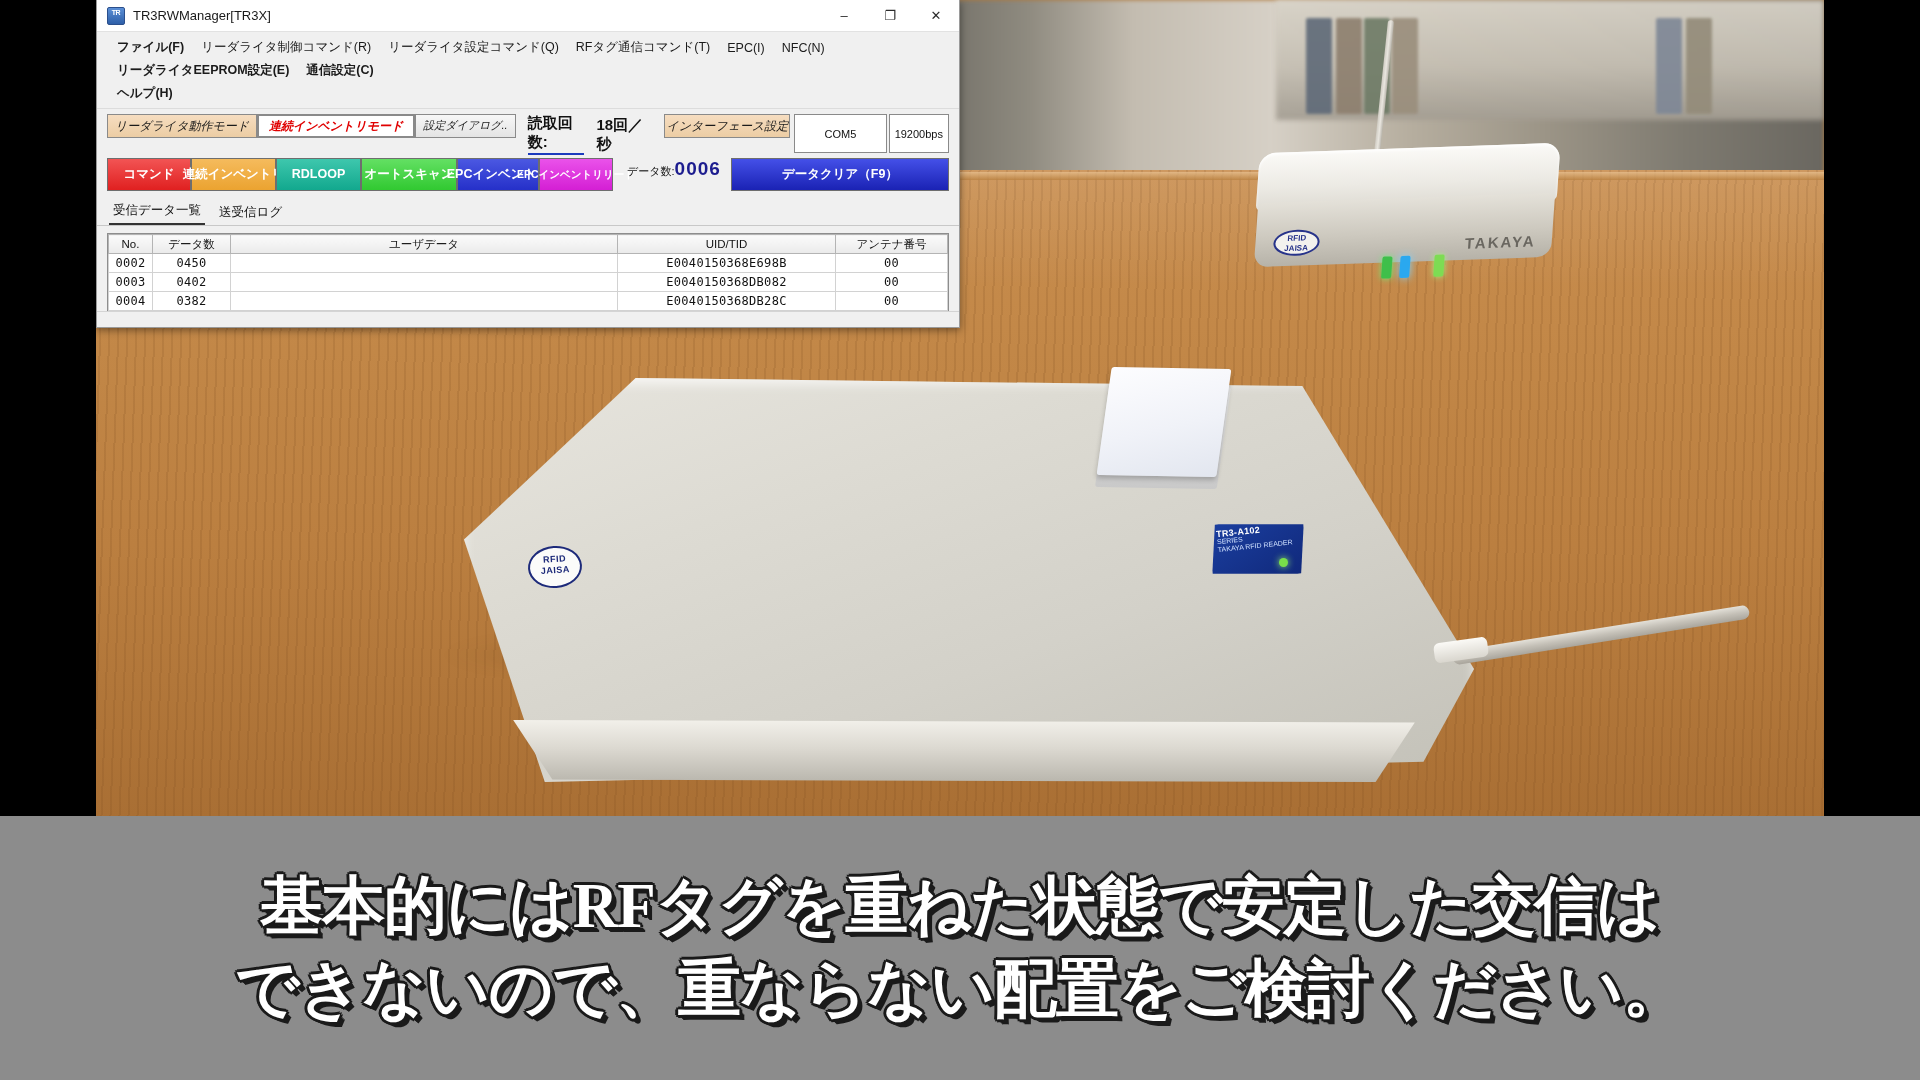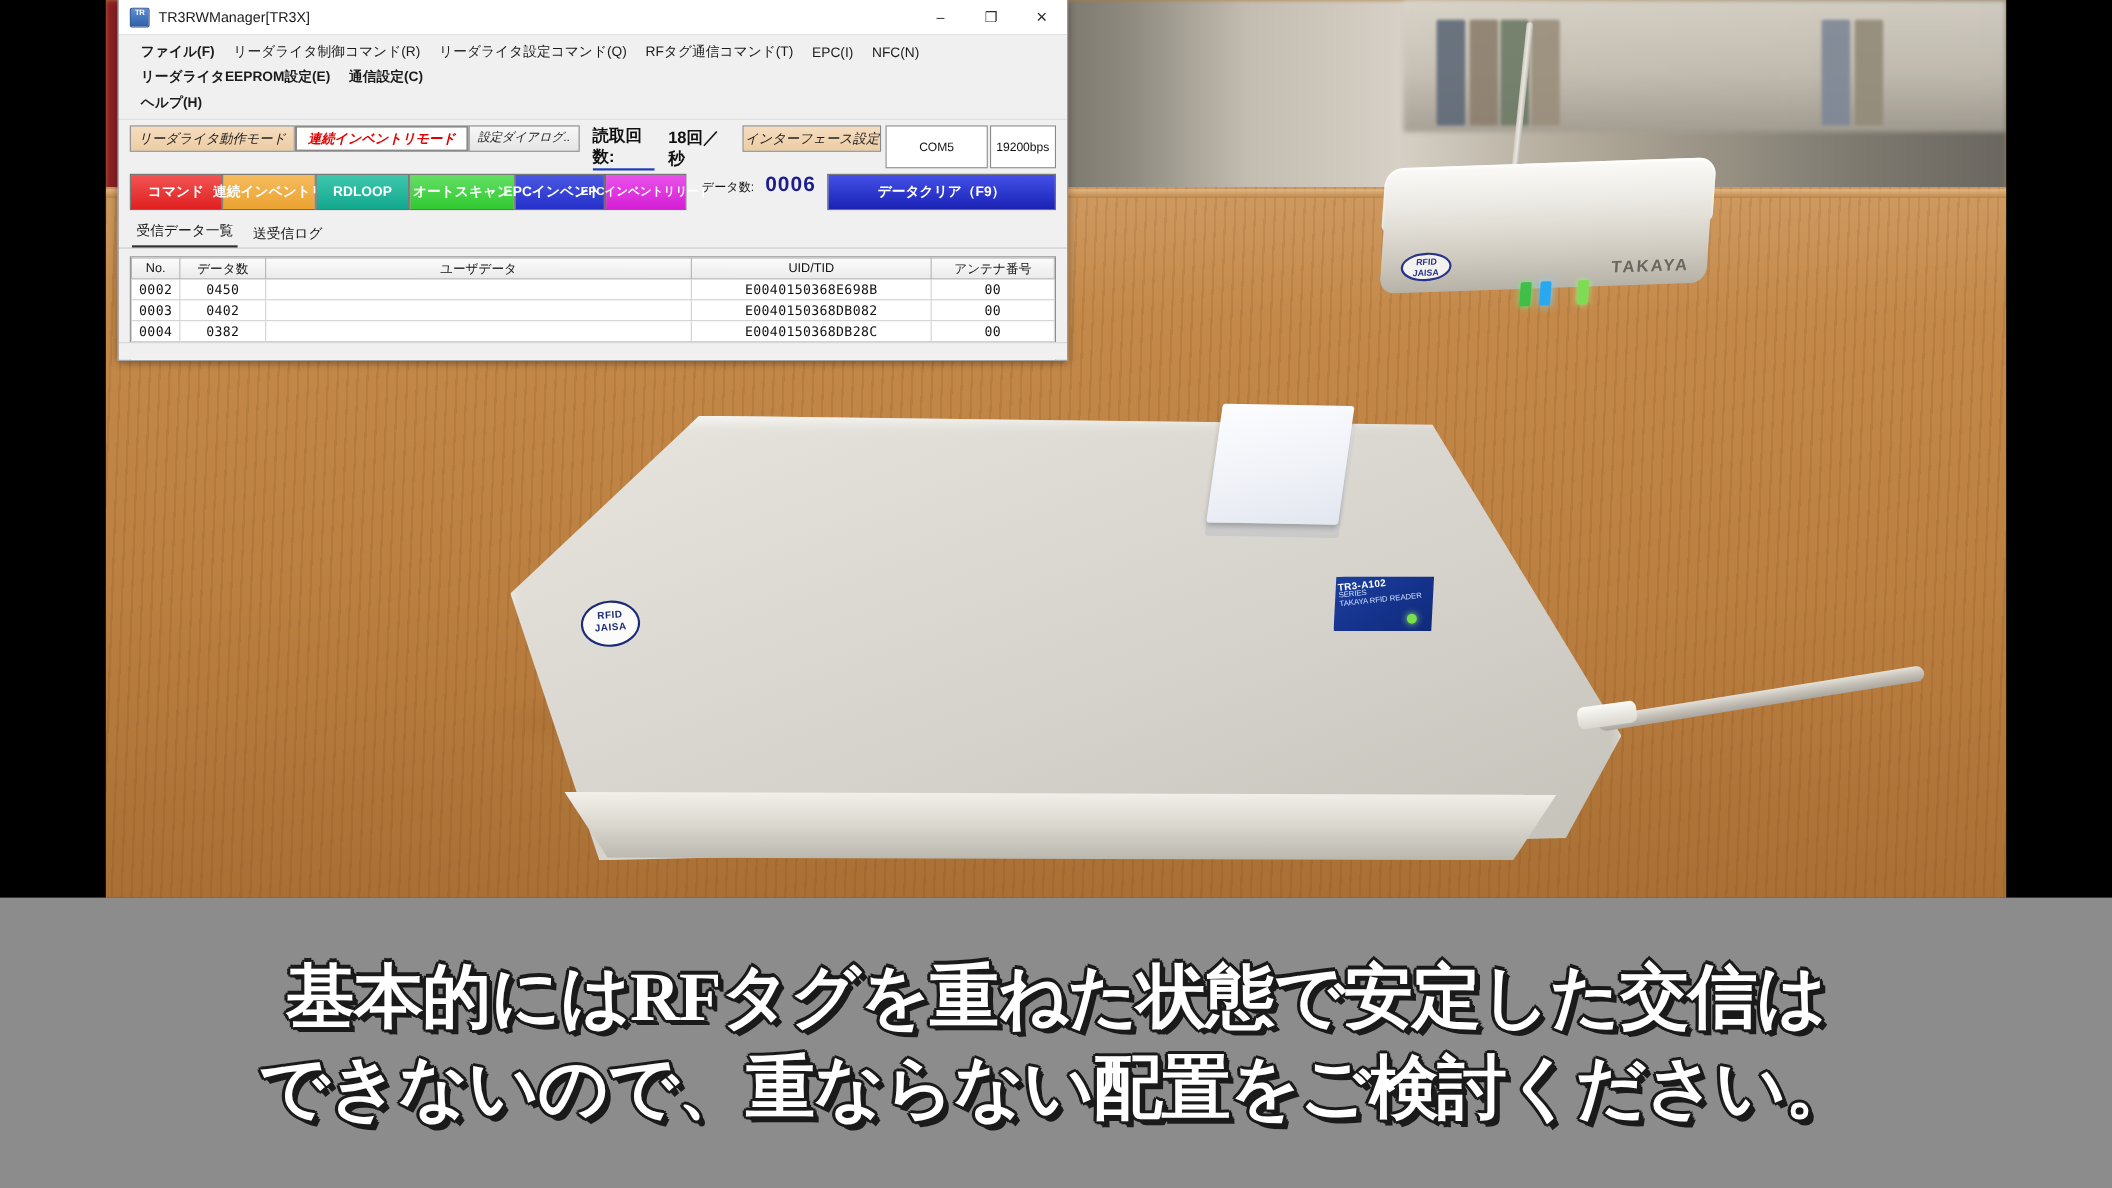--- a/index.html
+++ b/index.html
@@ -186,21 +186,21 @@
     letter-spacing:-1px;
     text-shadow:
       5px 5px 0 #1a1a1a, 4px 4px 0 #1a1a1a, 3px 3px 0 #1a1a1a,
       -2px -2px 0 #1a1a1a, 2px -2px 0 #1a1a1a, -2px 2px 0 #1a1a1a,
       0 3px 0 #1a1a1a, 3px 0 0 #1a1a1a, -3px 0 0 #1a1a1a, 0 -3px 0 #1a1a1a;
     white-space:nowrap;
   }
 
   
   .app-window {
-    position:absolute; left:107px; top:0px; width:864px; height:328px;
+    position:absolute; left:96px; top:0px; width:864px; height:328px;
     background:#f0f0f0;
     border:1px solid #9a9a9a;
     border-top:none;
     box-shadow:0 2px 8px rgba(0,0,0,.45);
     font-family:"Liberation Sans","DejaVu Sans",sans-serif;
     overflow:hidden;
   }
   .titlebar {
     height:32px; background:#ffffff; display:flex; align-items:center;
     border-bottom:1px solid #e2e2e2;
@@ -259,21 +259,21 @@
     display:flex; align-items:center; justify-content:center;
     font-size:11px; color:#111;
   }
   .tb-cbtn {
     height:33px; border:1px solid #6e6e6e;
     display:flex; align-items:center; justify-content:center; text-align:center;
     color:#fff; font-weight:bold; font-size:12.5px; line-height:1.02;
     cursor:pointer; padding:0 6px; white-space:nowrap;
   }
   .tb-datacount {
-    display:flex; align-items:baseline; gap:10px; padding:0 10px 0 14px;
+    display:flex; align-items:baseline; padding:0 10px 0 14px;
     font-size:11px; color:#111;
   }
   .tb-datacount .num { font-size:19px; font-weight:bold; color:#1d1d8f; letter-spacing:1px;}
 
   .tabs-row {
     display:flex; align-items:flex-end; gap:10px;
     padding:6px 0 0 12px; background:#f0f0f0;
     border-bottom:1px solid #c8c8c8;
   }
   .tab {

